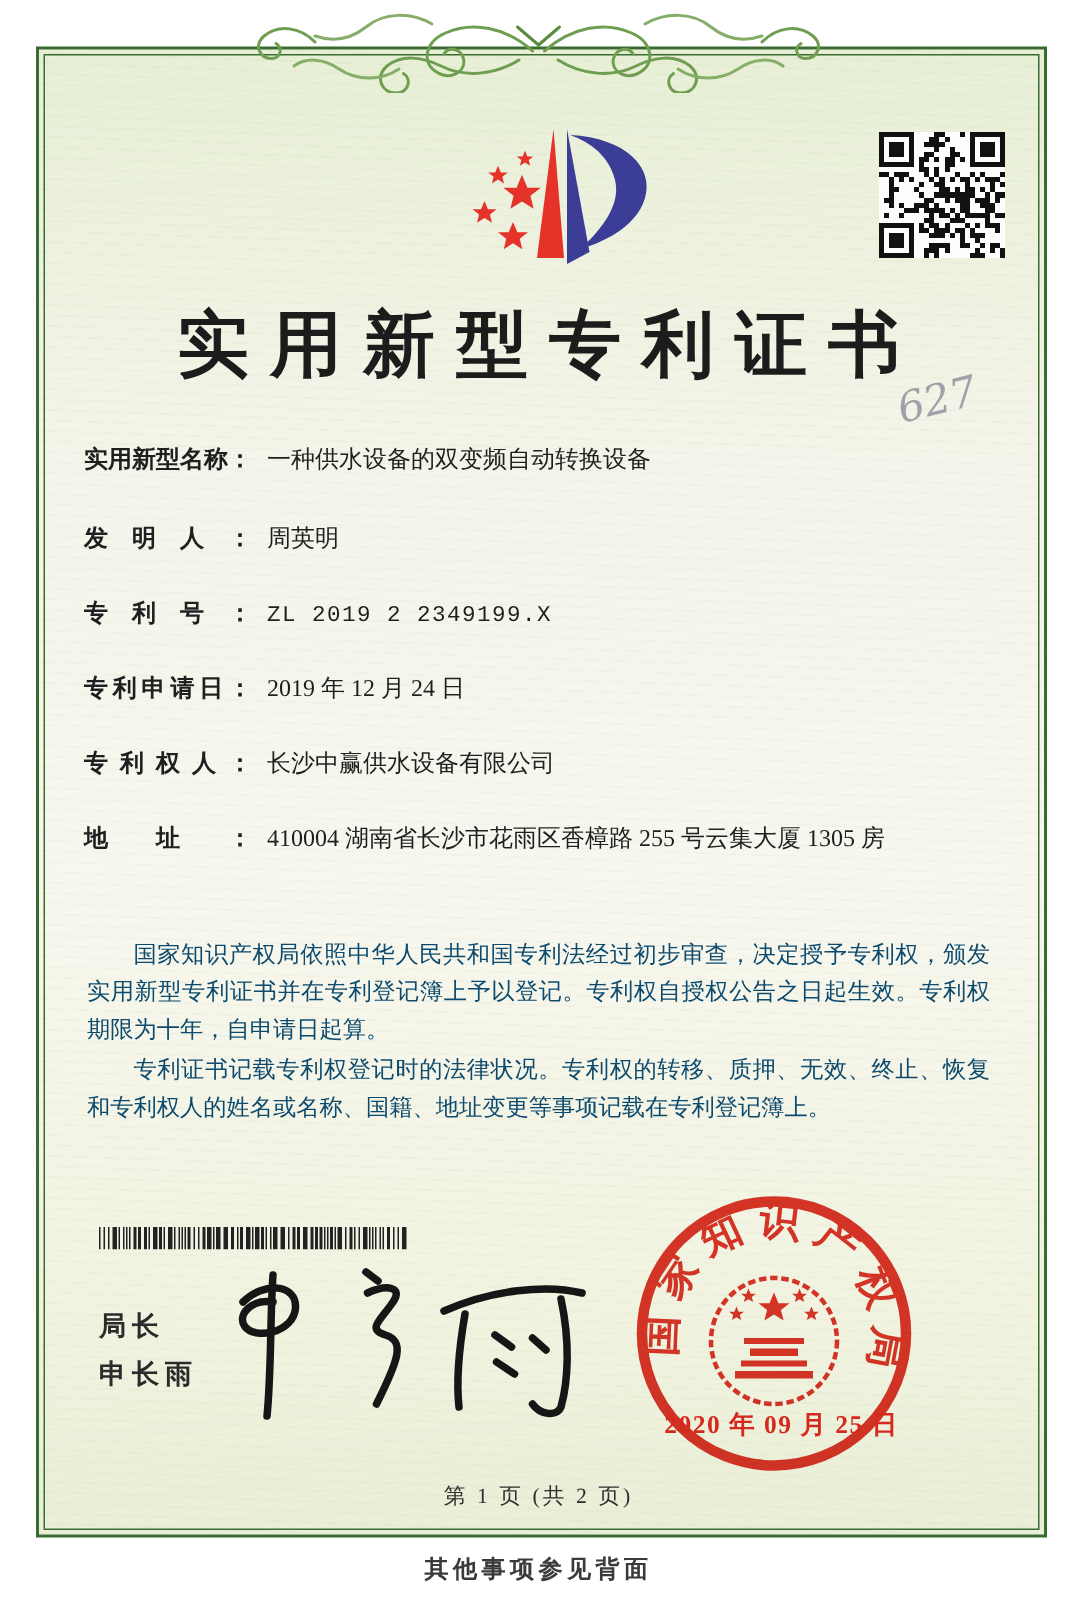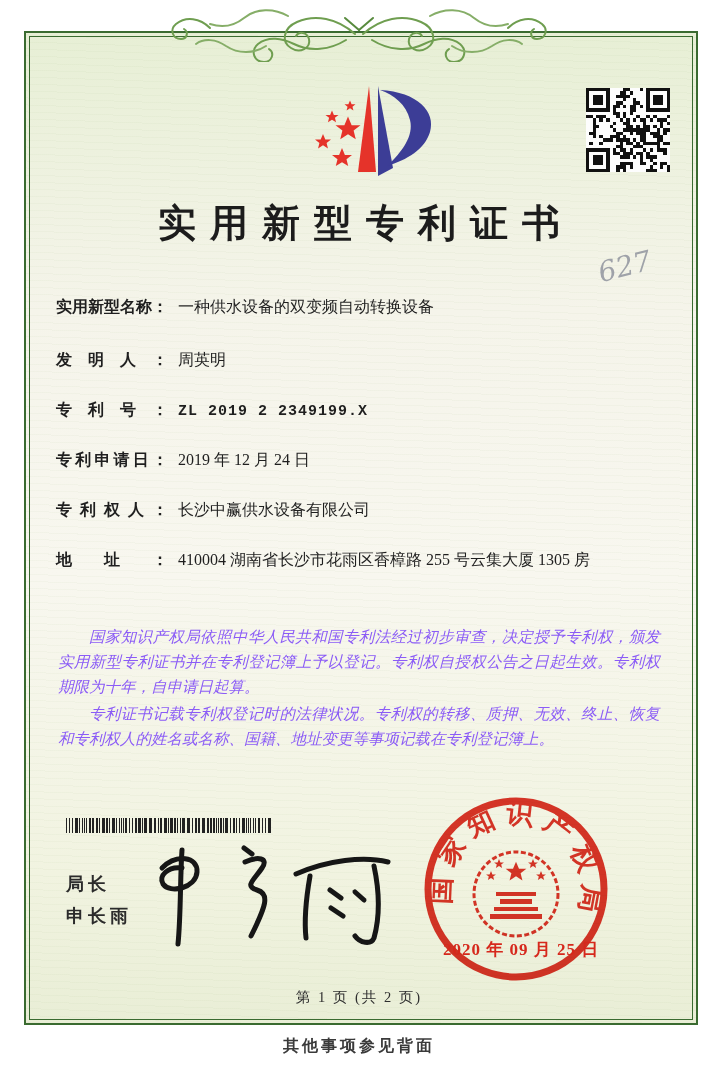--- a/index.html
+++ b/index.html
@@ -17,34 +17,34 @@
   
   .cert-no{position:absolute;left:56px;top:82px;font-size:18px;letter-spacing:3px;color:#3a3a3a;z-index:4;}
   
   .logo{position:absolute;left:290px;top:84px;z-index:4;}
   
   .qr{position:absolute;left:586px;top:88px;width:84px;height:84px;background:#fdfdfd;z-index:4;}
   
   .mark627{position:absolute;left:598px;top:250px;font-size:28px;color:#8b8f9a;opacity:.8;
            font-style:italic;transform:rotate(-14deg);font-family:"DejaVu Serif",serif;z-index:4;}
   
-  .title{position:absolute;left:0;top:198px;width:718px;text-align:center;font-size:38px;font-weight:600;
+  .title{position:absolute;left:0;top:198px;width:718px;text-align:center;font-size:48px;font-weight:600;
          letter-spacing:14px;text-indent:14px;color:#1c1c1c;z-index:4;}
   
   .row{position:absolute;left:56px;width:614px;font-size:16px;line-height:22px;white-space:nowrap;z-index:4;}
   .row .lab{display:inline-block;width:112px;text-align:justify;text-align-last:justify;
             font-weight:600;color:#1f1f1f;vertical-align:top;}
   .row .val{display:inline-block;margin-left:6px;color:#1f1f1f;}
-  .mono{font-family:"Liberation Mono","DejaVu Sans Mono",monospace;font-size:15px;letter-spacing:1px;font-weight:bold;}
+  .mono{font-family:"Liberation Mono","DejaVu Sans Mono",monospace;font-size:15px;letter-spacing:1px;}
   .r1{top:296px}.r2{top:349px}.r3{top:399px}.r4{top:449px}.r5{top:499px}.r6{top:549px}.r7{top:594px}
   .grp2{position:absolute;left:314px;top:0;}
   .grp2 .lab2{font-weight:600;color:#1f1f1f;}
   
   .paras{position:absolute;left:58px;top:624px;width:602px;z-index:4;}
-  .paras p{margin:0 0 2px 0;font-size:15.5px;line-height:25px;text-align:justify;text-indent:2em;color:#8b5cf6;font-style:italic;}
+  .paras p{margin:0 0 2px 0;font-size:15.5px;line-height:25px;text-align:justify;text-indent:2em;color:#0c4a6e;}
   
   .barcode{position:absolute;left:66px;top:818px;z-index:4;}
   
   .sig-title{position:absolute;left:66px;top:872px;font-size:18px;letter-spacing:4px;font-weight:600;z-index:4;}
   .sig-name{position:absolute;left:66px;top:904px;font-size:18px;letter-spacing:4px;font-weight:600;z-index:4;}
   .sig-hand{position:absolute;left:148px;top:844px;z-index:4;}
   
   .seal{position:absolute;left:416px;top:792px;z-index:6;mix-blend-mode:multiply;opacity:.92;}
   .seal-date{position:absolute;left:426px;top:938px;width:190px;text-align:center;color:#d6281c;
              font-size:17px;font-weight:600;z-index:7;letter-spacing:1px;}

